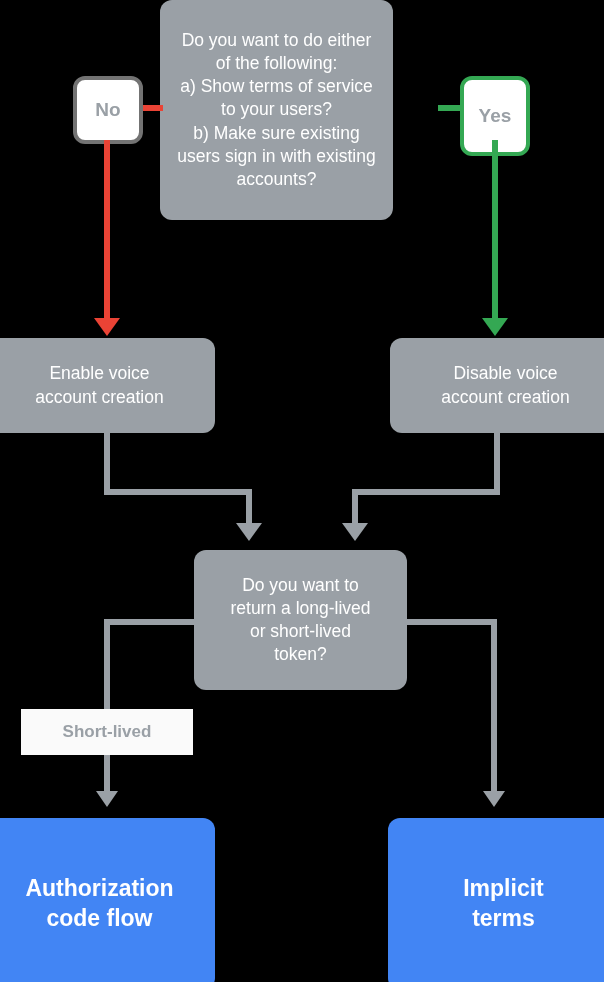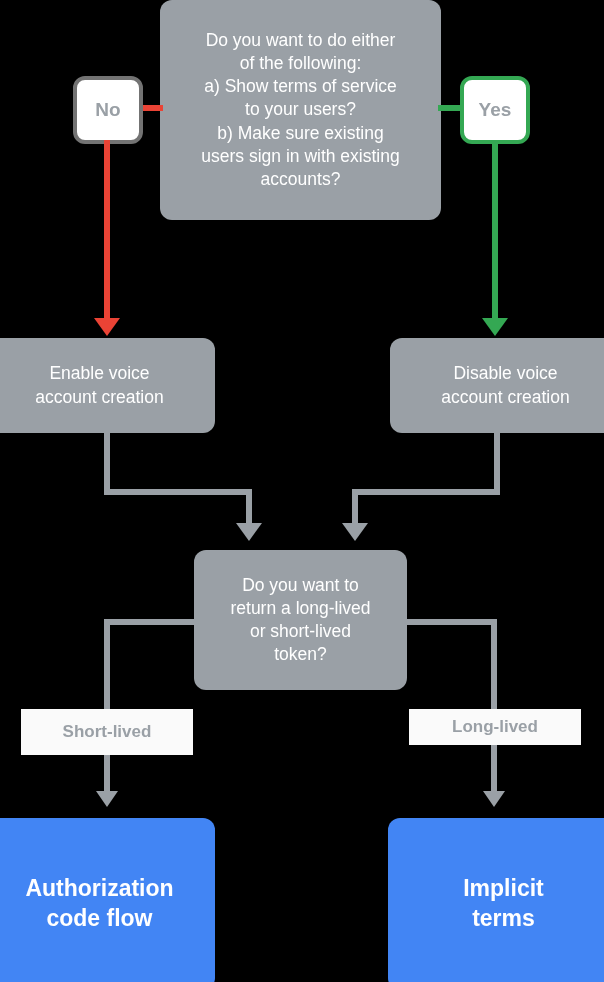--- a/index.html
+++ b/index.html
@@ -84,38 +84,38 @@
     border-left-width: 11px;
     border-right-width: 11px;
     border-top-width: 16px;
   }
 </style>
 </head>
 <body>
 
 <div id="canvas">
 
-  <div class="node gray-box" style="left:160px; top:0px; width:281px; height:220px; padding:8px 14px;">
+  <div class="node gray-box" style="left:160px; top:0px; width:233px; height:220px; padding:8px 14px;">
     <span>Do you want to do either
 of the following:
 a) Show terms of service
 to your users?
 b) Make sure existing
 users sign in with existing
 accounts?</span>
   </div>
 
   <div class="line-h red" style="left:139px; top:105px; width:24px; height:6px;"></div>
   <div class="line-h green" style="left:438px; top:105px; width:24px; height:6px;"></div>
 
   <div class="node pill" style="left:73px; top:76px; width:70px; height:68px;">
     <span>No</span>
   </div>
 
-  <div class="node pill green" style="left:460px; top:76px; width:70px; height:68px;">
+  <div class="node pill green" style="left:460px; top:76px; width:70px; height:80px;">
     <span>Yes</span>
   </div>
 
   <div class="line-v red" style="left:104px; top:140px; width:6px; height:182px;"></div>
   <div class="arrow red" style="left:94px; top:318px;"></div>
 
   <div class="line-v green" style="left:492px; top:140px; width:6px; height:182px;"></div>
   <div class="arrow green" style="left:482px; top:318px;"></div>
 
   <div class="node gray-box" style="left:-16px; top:338px; width:231px; height:95px; padding:6px 10px;">
@@ -150,23 +150,20 @@
   <div class="arrow small" style="left:96px; top:791px;"></div>
 
   <div class="line-h" style="left:401px; top:619px; width:96px; height:6px;"></div>
   <div class="line-v" style="left:491px; top:619px; width:6px; height:176px;"></div>
   <div class="arrow small" style="left:483px; top:791px;"></div>
 
   <div class="edge-label" style="left:21px; top:709px; width:172px; height:46px;align-items:center;">
     <span>Short-lived</span>
   </div>
 
-  <div class="edge-label" style="left:409px; top:709px; width:172px; height:36px;">
-    <span>Long-lived</span>
-  </div>
 
   <div class="node blue-box" style="left:-16px; top:818px; width:231px; height:172px; padding:6px 10px;">
     <span>Authorization
 code flow</span>
   </div>
 
   <div class="node blue-box" style="left:388px; top:818px; width:231px; height:172px; padding:6px 10px;">
     <span>Implicit
 terms</span>
   </div>

